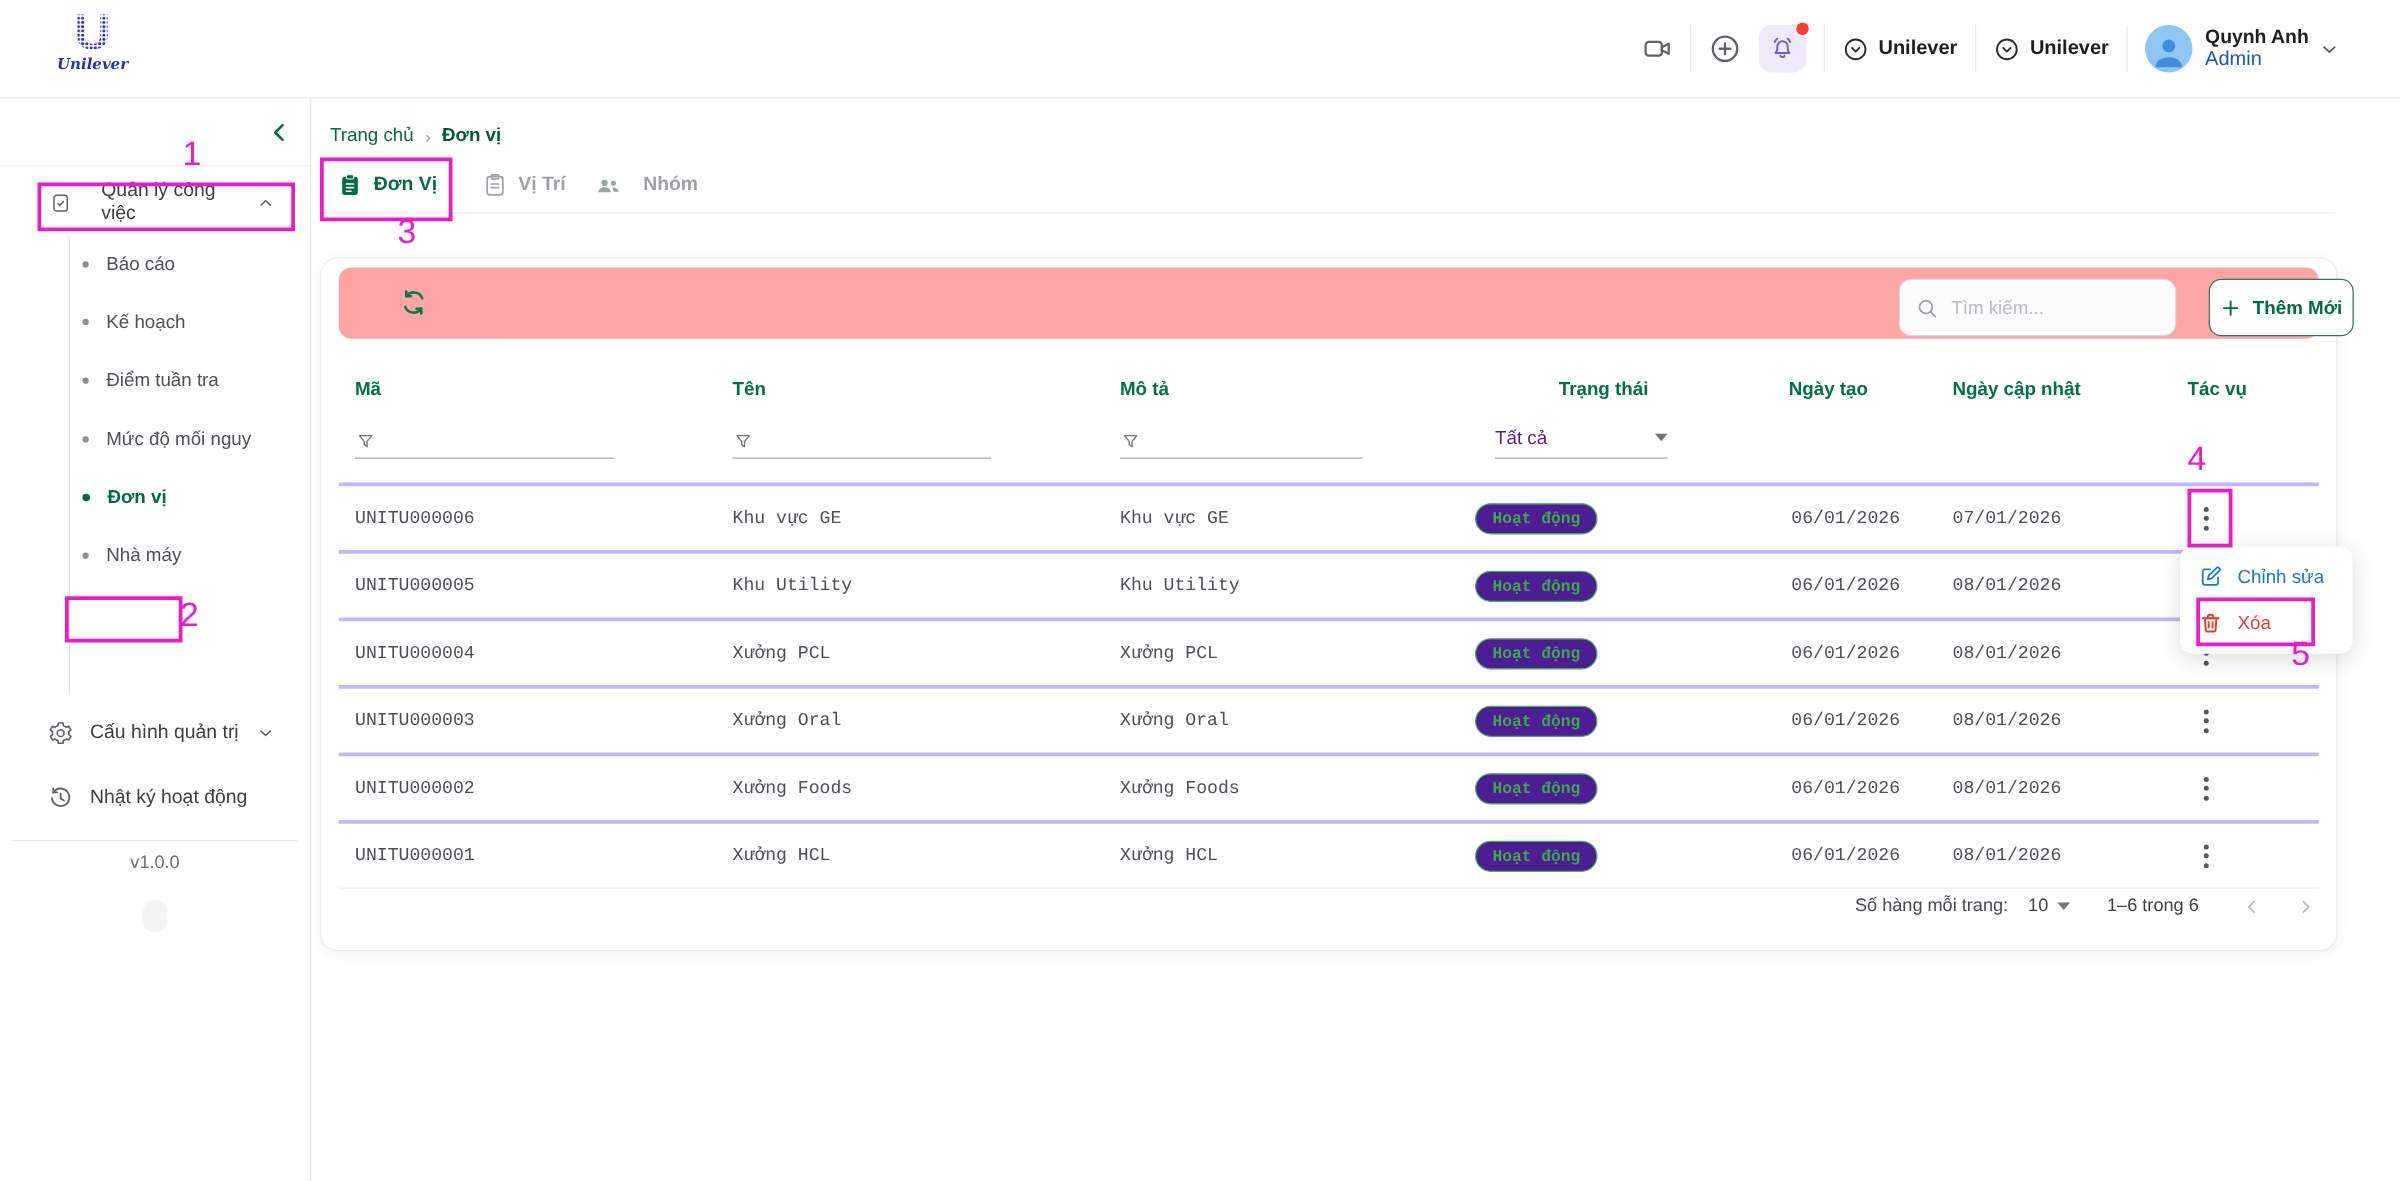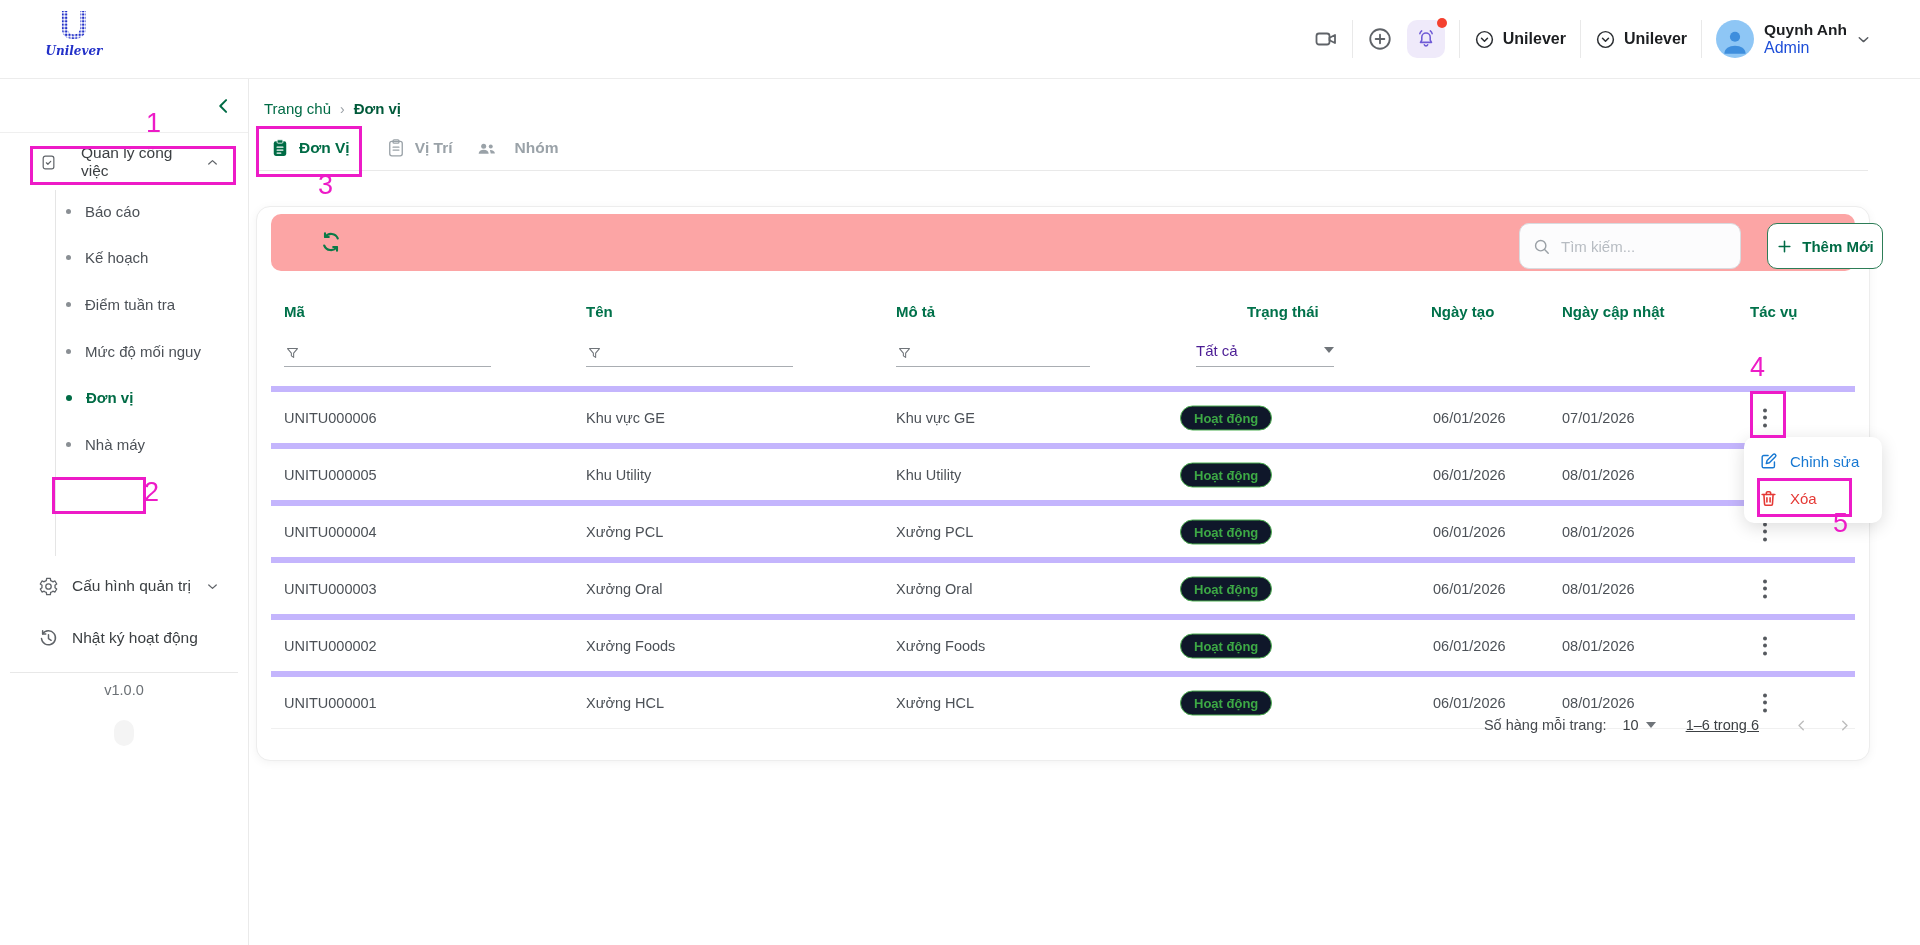--- a/index.html
+++ b/index.html
@@ -74,32 +74,32 @@
   .col1{left:13px;} .col2{left:315px;} .col3{left:625px;} .col4{left:976px;}
   .col5{left:1160px;} .col6{left:1291px;} .col7{left:1479px;}
   .filters{position:absolute;left:14px;top:132px;right:14px;height:28px;}
   .f-field{position:absolute;bottom:0;height:28px;border-bottom:1px solid #a9adb2;display:flex;align-items:flex-end;padding-bottom:4px;}
   .f-code{left:13px;width:207px;} .f-name{left:315px;width:207px;} .f-desc{left:625px;width:194px;}
   .f-status{left:925px;width:138px;justify-content:space-between;align-items:center;padding-bottom:2px;cursor:pointer;}
   .funnel{color:#6f7479;}
   .f-status .val{font-size:15px;color:#4c1d95;}
   .caret{width:0;height:0;border-left:5px solid transparent;border-right:5px solid transparent;border-top:6px solid #6f7479;}
   .t-rows{position:absolute;left:14px;right:14px;top:179px;}
-  .t-row{position:relative;height:51px;border-top:6px solid #c4b5fd;}
+  .t-row{position:relative;height:51px;border-top:3px solid #c4b5fd;font-family:Liberation Mono, monospace;}
   .t-rows .t-row:last-child{border-bottom:1px solid #f0f0f0;}
   .c{position:absolute;top:50%;transform:translateY(-50%);font-size:14.5px;color:#4c5157;}
   .badge{position:absolute;left:909px;top:50%;transform:translateY(-50%);border:1.5px solid #4caf50;color:#3da945;
-         border-radius:15px;font-size:13px;font-weight:bold;padding:4px 13px;background:#0f172a;}
+         border-radius:15px;font-size:13px;font-weight:bold;padding:4px 13px;background:#4c1d95;}
   .kebab{position:absolute;left:1484px;top:50%;transform:translateY(-50%);display:flex;flex-direction:column;
          gap:3.5px;padding:6px 8px;cursor:pointer;}
   .kebab i{width:4px;height:4px;border-radius:50%;background:#55595e;}
   .pagination{position:absolute;right:16px;top:500px;height:36px;display:flex;align-items:center;font-size:14.5px;color:#3c4043;}
   .pg-label{color:#45494e;}
   .pg-size{display:flex;align-items:center;gap:7px;margin-left:16px;cursor:pointer;}
-  .pg-range{margin-left:30px;text-decoration:underline;}
+  .pg-range{margin-left:30px;}
   .pg-nav{display:flex;align-items:center;gap:26px;margin-left:34px;color:#bdbdbd;}
   .pg-nav .nv{cursor:pointer;}
   
   .ctx-menu{position:absolute;left:1744px;top:437px;width:138px;background:#fff;border-radius:10px;
             box-shadow:0 4px 18px rgba(0,0,0,.14);padding:6px 0;z-index:40;}
   .ctx-item{height:37px;display:flex;align-items:center;gap:12px;padding-left:15px;font-size:15px;cursor:pointer;}
   .ctx-edit{color:#1778d2;}
   .ctx-del{color:#e53935;}
   
   .ann-box{position:absolute;border:3px solid #ed1bc7;z-index:50;pointer-events:none;}

